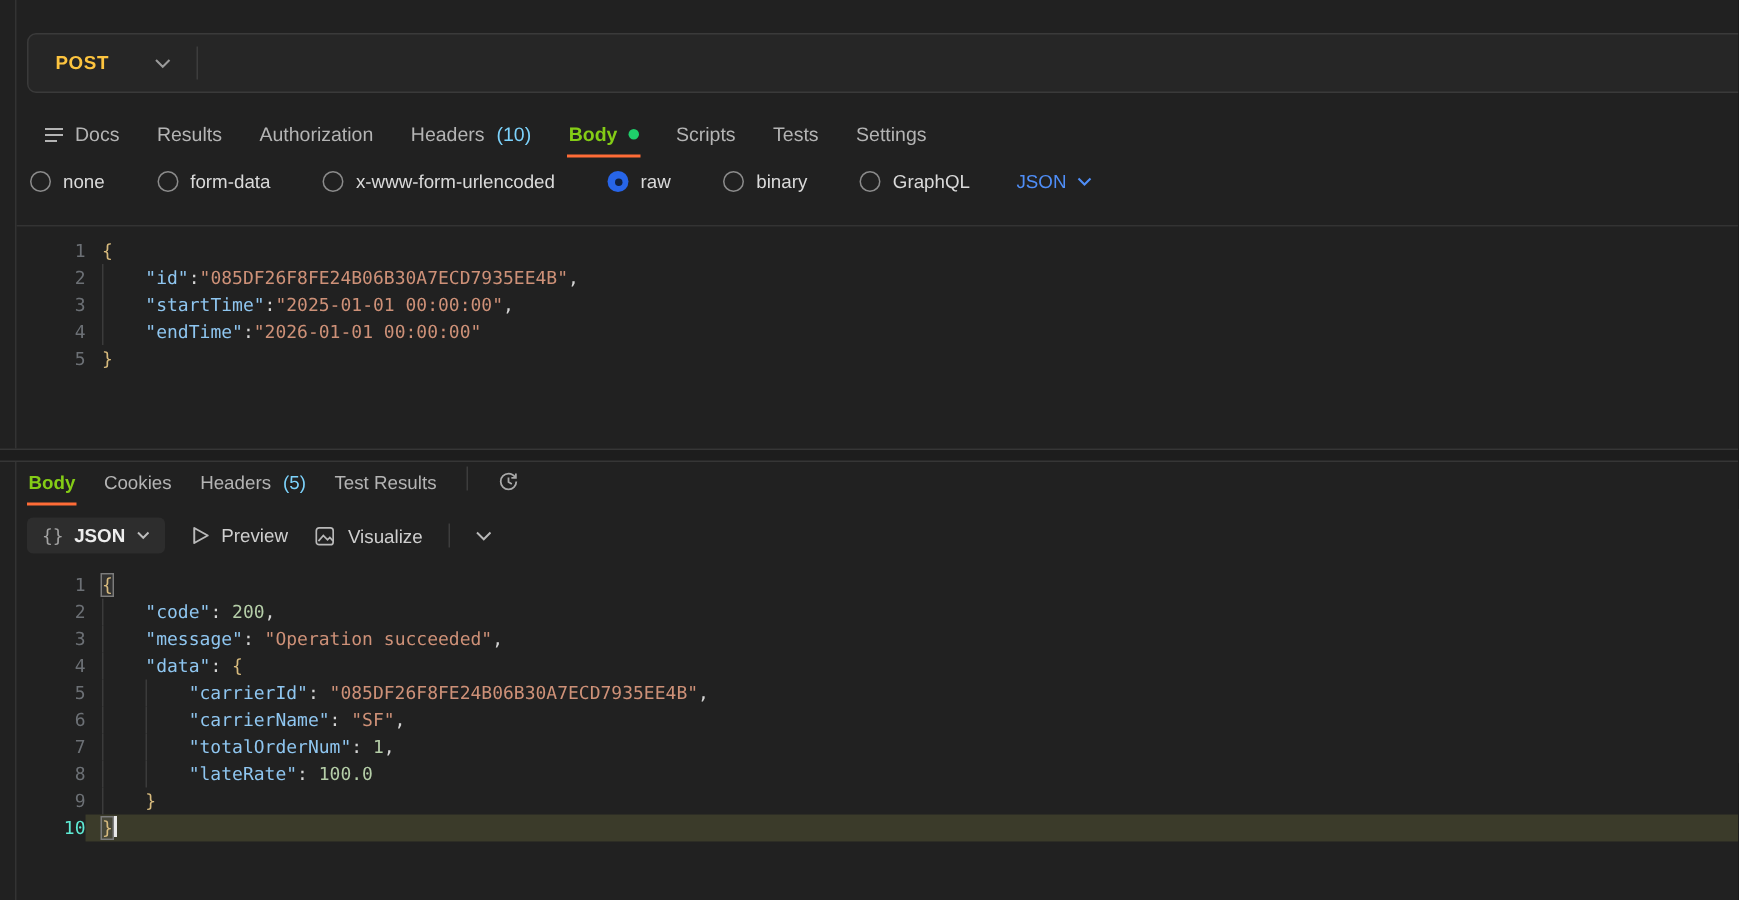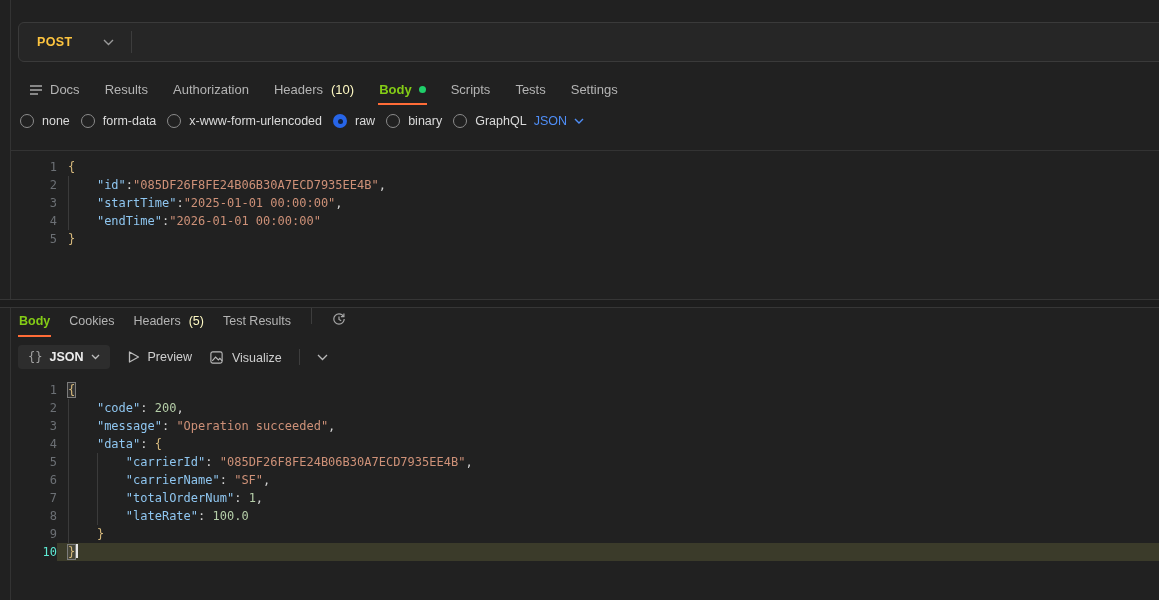--- a/index.html
+++ b/index.html
@@ -9,32 +9,32 @@
 
   
   .url-bar{position:absolute;left:18px;right:-8px;top:22px;height:40px;background:#262626;
            border:1px solid #3a3a3a;border-radius:6px;display:flex;align-items:center;box-sizing:border-box;}
   .method{color:#fdc43f;font-weight:700;font-size:12.5px;letter-spacing:.4px;padding-left:18px;}
   .method-chevron{margin-left:30px;display:flex;align-items:center;}
   .bar-divider{width:1px;height:22px;background:#3d3d3d;margin:0 15px 0 17px;}
   .url-text{font-size:13px;color:#ebebeb;}
 
   
-  .tabs{position:absolute;display:flex;font-size:13px;color:#b4b4b4;}
+  .tabs{position:absolute;display:flex;align-items:flex-end;font-size:13px;color:#b4b4b4;}
   .req-tabs{top:78px;left:28px;gap:23px;height:27px;}
   .res-tabs{top:308px;left:18px;gap:17px;height:29px;font-size:12.5px;}
   .tab{display:flex;align-items:center;gap:7px;padding:4px 1px 8px;cursor:pointer;white-space:nowrap;}
   .tab.active{color:#84cc16;font-weight:700;border-bottom:2px solid #ff6c37;padding-bottom:6px;}
-  .count{color:#fef9c3;margin-left:1px;}
+  .count{color:#7dd3fc;margin-left:1px;}
   .dot{width:7px;height:7px;border-radius:50%;background:#1fcf6a;}
   .tab-vdiv{width:1px;height:16px;background:#3d3d3d;margin:0 2px 10px;}
   .icon-btn{display:flex;align-items:center;padding-bottom:8px;}
 
   
-  .radio-row{position:absolute;top:114px;left:20px;display:flex;align-items:center;gap:11px;
+  .radio-row{position:absolute;top:114px;left:20px;display:flex;align-items:center;gap:35px;
              font-size:12.5px;color:#dadada;text-align:right;}
   .radio-opt{display:flex;align-items:center;gap:8px;cursor:pointer;}
   .radio{width:14px;height:14px;border-radius:50%;border:1px solid #8b8b8b;box-sizing:border-box;flex:none;}
   .radio.selected{border:none;background:#2765e8;position:relative;}
   .radio.selected::after{content:"";position:absolute;left:4.5px;top:4.5px;width:5px;height:5px;
              border-radius:50%;background:#10213f;}
   .lang-select{display:flex;align-items:center;gap:7px;color:#4f8ef7;font-size:12.5px;margin-left:-4px;cursor:pointer;}
 
   
   .editor{position:absolute;left:11px;right:0;font-family:"DejaVu Sans Mono",monospace;

